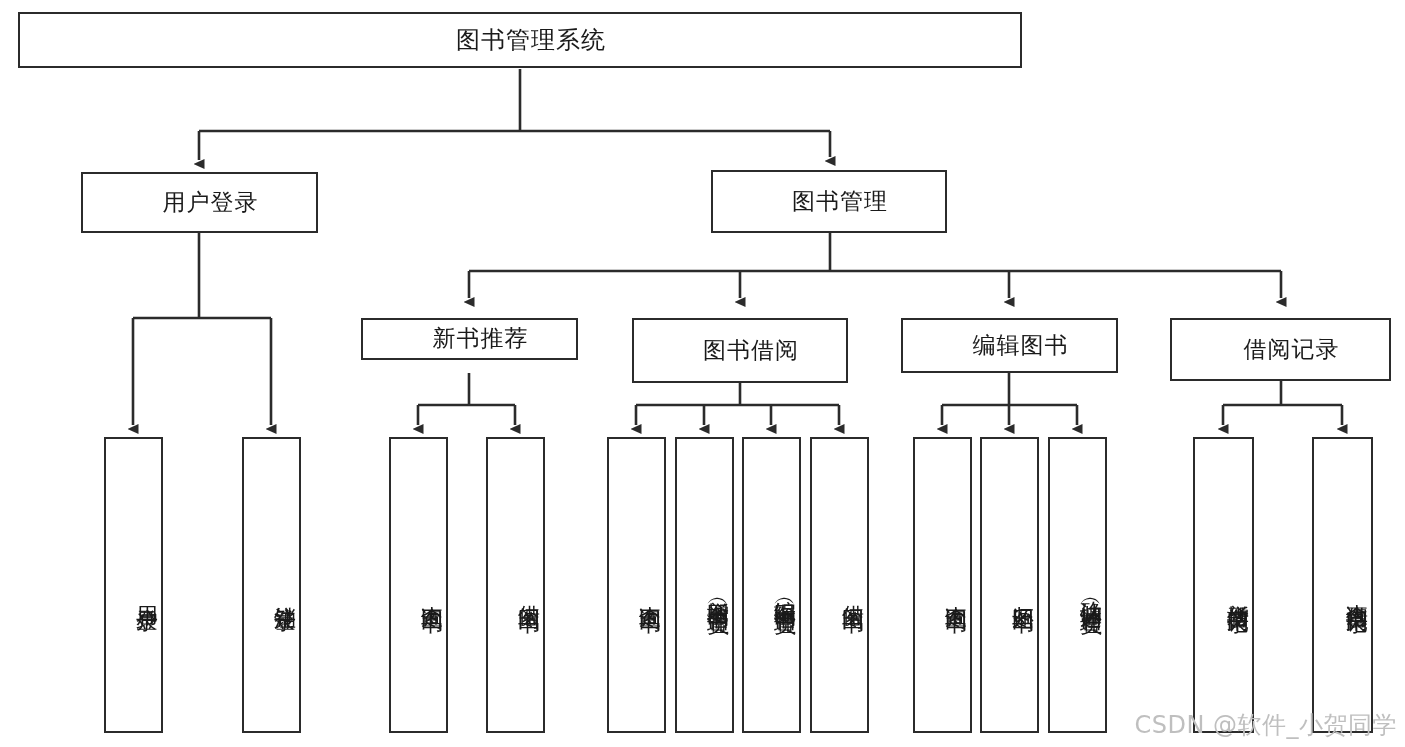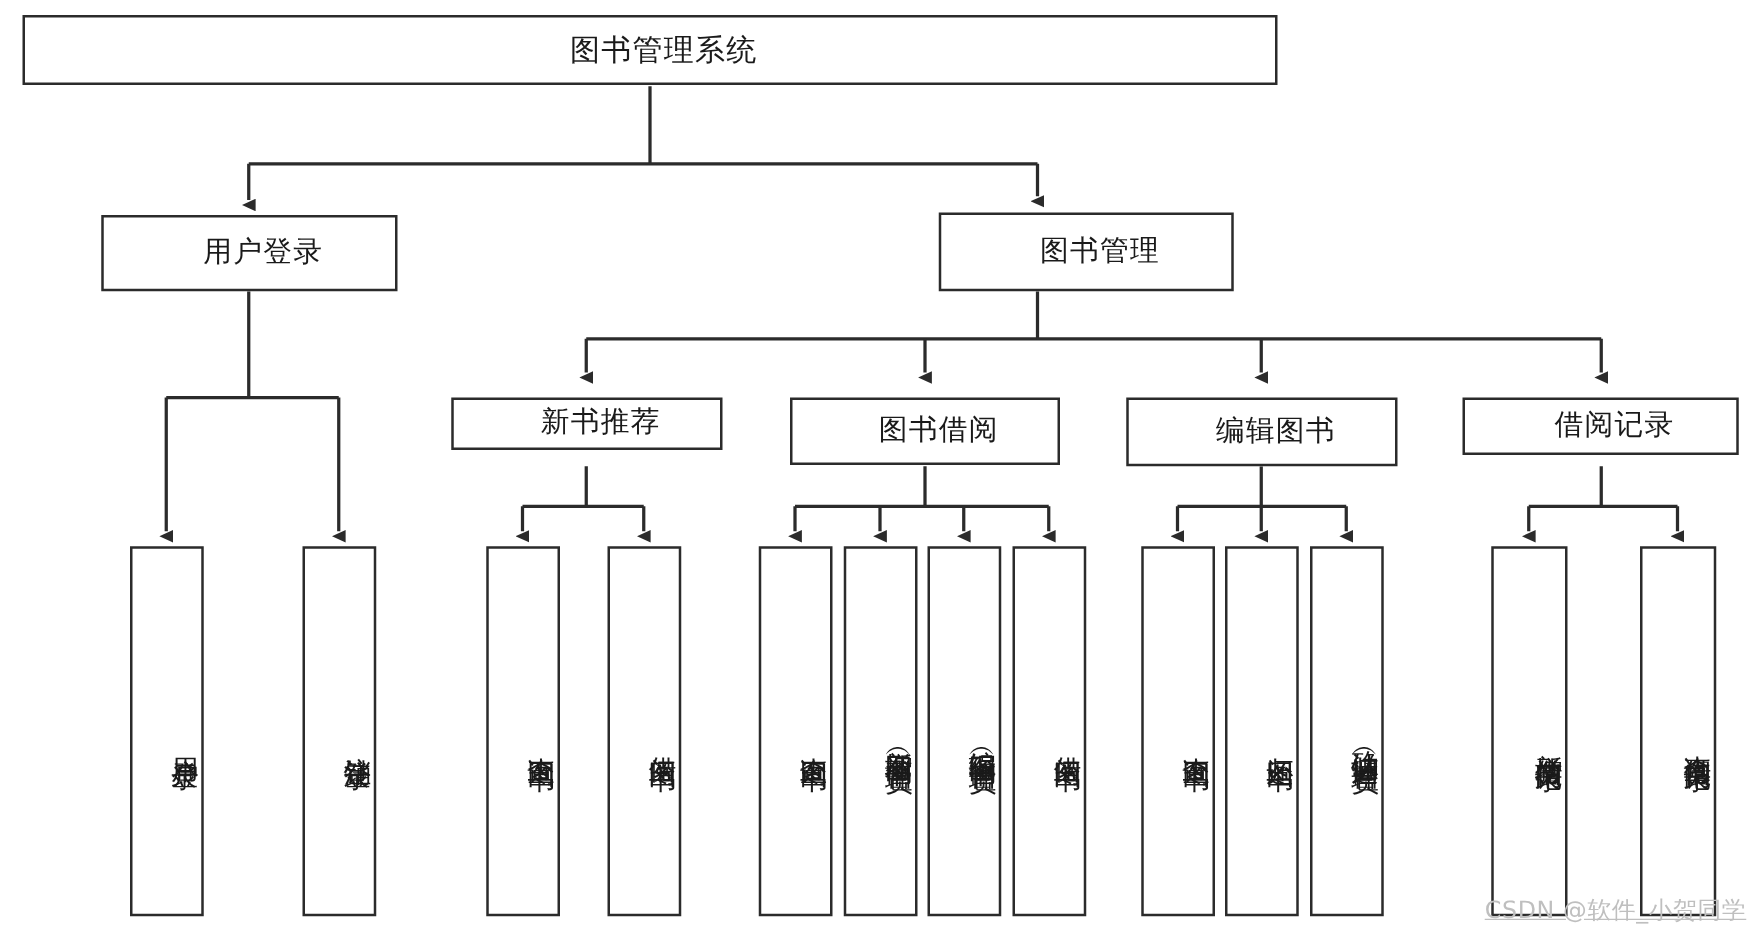--- a/index.html
+++ b/index.html
@@ -52,25 +52,24 @@
     align-items: flex-start;
     justify-content: center;
     padding-top: 14px;
     white-space: nowrap;
   }
   .node-root { font-size: 24px; }
   .watermark {
     position: absolute;
     right: 8px;
     bottom: 6px;
-    font-size: 19px;
+    font-size: 24px;
     color: #bfbfbf;
     letter-spacing: 0.5px;
     white-space: nowrap;
-    text-decoration: underline;
   }
 </style>
 </head>
 <body>
 
 <div id="diagram-root">
 
   <svg id="connector-layer" viewBox="0 0 1405 747" xmlns="http://www.w3.org/2000/svg">
     <defs>
       <marker id="arrow" markerWidth="10" markerHeight="11" refX="1" refY="5.5" orient="auto" markerUnits="userSpaceOnUse">
@@ -128,26 +127,26 @@
       <path d="M1281,373 L1281,405"></path>
       <path d="M1223,405 L1342,405"></path>
       <path d="M1223,405 L1223,425" marker-end="url(#arrow)"></path>
       <path d="M1342,405 L1342,425" marker-end="url(#arrow)"></path>
     </g>
   </svg>
 
   <div class="node node-h node-root" style="left:18px; top:12px; width:1004px; height:56px;">图书管理系统</div>
 
   <div class="node node-h" style="left:81px; top:172px; width:237px; height:61px;">用户登录</div>
-  <div class="node node-h" style="left:711px; top:170px; width:236px; height:63px;margin-left:40px;">图书管理</div>
+  <div class="node node-h" style="left:711px; top:170px; width:236px; height:63px;">图书管理</div>
 
   <div class="node node-h" style="left:361px; top:318px; width:217px; height:42px;">新书推荐</div>
-  <div class="node node-h" style="left:632px; top:318px; width:216px; height:54px;">图书借阅</div>
+  <div class="node node-h" style="left:632px; top:318px; width:216px; height:65px;">图书借阅</div>
   <div class="node node-h" style="left:901px; top:318px; width:217px; height:55px;">编辑图书</div>
-  <div class="node node-h" style="left:1170px; top:318px; width:221px; height:46px;">借阅记录</div>
+  <div class="node node-h" style="left:1170px; top:318px; width:221px; height:63px;">借阅记录</div>
 
   <div class="node node-v" style="left:104px; top:437px; width:59px; height:296px;">用户登录</div>
   <div class="node node-v" style="left:242px; top:437px; width:59px; height:296px;">注销登录</div>
 
   <div class="node node-v" style="left:389px; top:437px; width:59px; height:296px;">查询图书</div>
   <div class="node node-v" style="left:486px; top:437px; width:59px; height:296px;">借阅图书</div>
 
   <div class="node node-v" style="left:607px; top:437px; width:59px; height:296px;">查询图书</div>
   <div class="node node-v" style="left:675px; top:437px; width:59px; height:296px;">新增图书（管理员）</div>
   <div class="node node-v" style="left:742px; top:437px; width:59px; height:296px;">编辑图书（管理员）</div>

